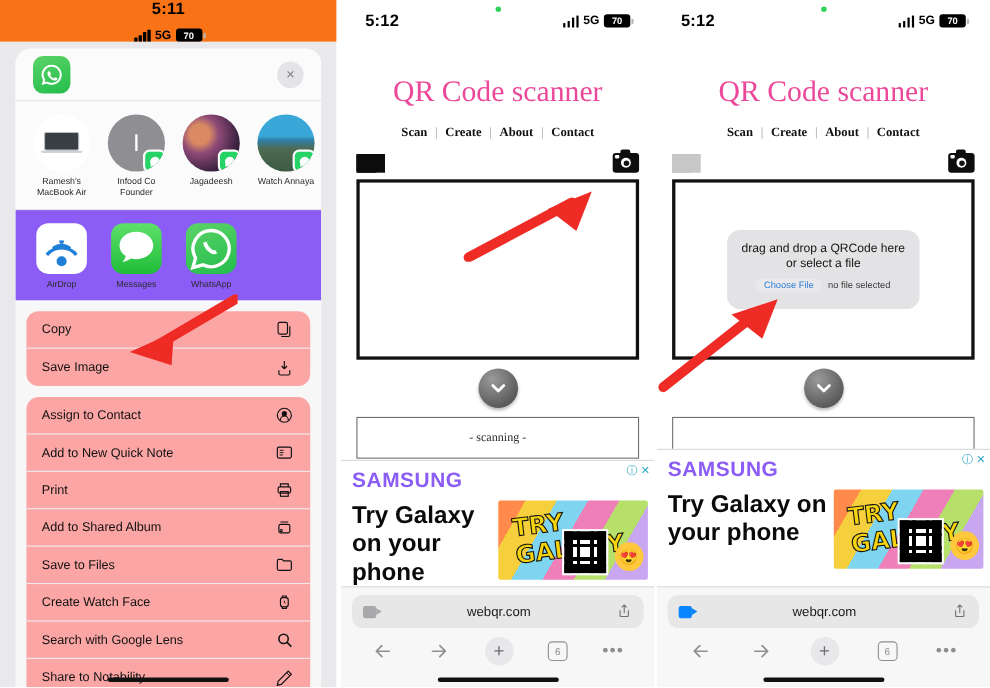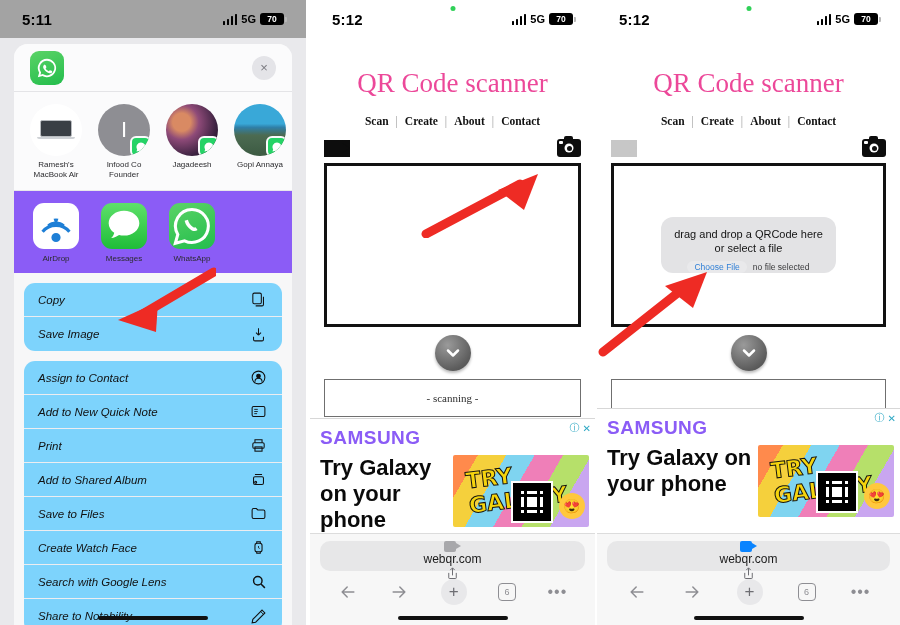--- a/index.html
+++ b/index.html
@@ -29,21 +29,21 @@
   .net { font-size: 11px; font-weight: bold; color: #000; }
   .batt { position: relative; width: 24px; height: 12px; border-radius: 3px; background: #000;
           display: flex; align-items: center; justify-content: center; }
   .batt span { color: #fff; font-size: 8.5px; font-weight: bold; }
   .batt::after { content: ""; position: absolute; right: -3px; top: 3.5px; width: 2px; height: 5px;
                  background: #b9b9b9; border-radius: 0 1px 1px 0; }
   .greendot { position: absolute; left: 50%; transform: translateX(-50%); top: 6px;
               width: 5px; height: 5px; border-radius: 50%; background: #30d158; }
 
   
-  #panel-left .statusbar { background: #a3a3a3; }
+  #panel-left .statusbar { background: #f97316; flex-direction: column; }
   .sheet-bg { position: absolute; inset: 38px 0 0 0; background: #e9e9ec; }
   .sheet { position: absolute; left: 14px; right: 14px; top: 44px; bottom: 0;
            background: #f7f7f8; border-radius: 14px 14px 0 0; overflow: hidden; }
   .sheet-head { height: 48px; background: #fbfbfc; display: flex; align-items: center;
                 justify-content: space-between; padding: 0 16px;
                 border-bottom: 1px solid #e4e4e7; }
   .wa-icon { width: 34px; height: 34px; border-radius: 9px;
              background: linear-gradient(160deg,#5bd367,#23bd4c); display: flex;
              align-items: center; justify-content: center; }
   .wa-icon svg { width: 22px; height: 22px; }
@@ -78,21 +78,21 @@
             display: flex; align-items: center; justify-content: center; overflow: hidden; }
   .ic-airdrop { background: #fff; }
   .ic-msg { background: linear-gradient(180deg,#5ee06a,#1fbd38); }
   .ic-wa  { background: linear-gradient(160deg,#5bd367,#23bd4c); }
   .ic-notes { background: #fff; padding: 0; flex-direction: column; }
   .notes-top { width: 100%; height: 12px; background: #f5bf24; }
   .notes-lines { width: 100%; flex: 1; background: #fff; padding-top: 3px; }
   .notes-lines div { height: 1px; background: #d9d9dc; margin: 4px 5px; }
   .aname { font-size: 8px; color: #2b2b2e; }
 
-  .group { background: #7dd3fc; border-radius: 11px; margin: 10px 10px 0; overflow: hidden; font-style: italic; }
+  .group { background: #fca5a5; border-radius: 11px; margin: 10px 10px 0; overflow: hidden; }
   .row { height: 34px; display: flex; align-items: center; justify-content: space-between;
          padding: 0 14px; border-bottom: 1px solid #ededf0; }
   .row:last-child { border-bottom: none; }
   .row-label { font-size: 11.5px; color: #111; }
   .row-ic { width: 19px; height: 19px; color: #111; display: flex; align-items: center;
             justify-content: center; }
   .row-ic svg { width: 17px; height: 17px; }
 
   .home-ind { position: absolute; bottom: 5px; left: 50%; transform: translateX(-50%);
               width: 110px; height: 4px; border-radius: 2px; background: #111; }
@@ -127,21 +127,21 @@
                      background: #fff; border-radius: 1px; }
   .dark { background: #0d0d0d; }
   .dark .body { background: #0d0d0d; }
   .dark .lens { border-left: 8px solid #0d0d0d; }
   .gray { background: #c7c7c7; }
   .gray .body { background: #c7c7c7; }
   .gray .lens { border-left: 8px solid #c7c7c7; }
 
   .scan-box { margin: 6px 14px 0; border: 3px solid #111; background: #fff; height: 164px;
               position: relative; display: flex; align-items: center; justify-content: center; }
-  .drop { background: #e3e3e5; border-radius: 12px; padding: 10px 12px 0; text-align: center;
+  .drop { background: #e3e3e5; border-radius: 12px; padding: 10px 12px 16px; text-align: center;
           width: 175px; }
   .drop-txt { font-size: 11px; color: #141414; line-height: 14px; }
   .file-row { margin-top: 6px; display: flex; align-items: center; justify-content: center; gap: 6px; }
   .choose { background: #e9e9eb; border-radius: 9px; padding: 1px 7px; font-size: 8.5px;
             color: #2f7fd6; }
   .nofile { font-size: 8.5px; color: #3a3a3c; }
 
   .chev { width: 36px; height: 36px; border-radius: 50%; margin: 8px auto 0;
           background: radial-gradient(circle at 35% 28%, #9a9a9a, #5d5d5d 70%, #4a4a4a);
           box-shadow: 0 2px 3px rgba(0,0,0,.28);
@@ -175,21 +175,21 @@
         linear-gradient(#000 0 22%, transparent 22% 30%, #000 30% 38%, transparent 38% 62%, #000 62% 70%, transparent 70% 78%, #000 78% 100%);
       background-size: 100% 100%, 100% 100%; background-blend-mode: multiply; }
   .ad-art .emo { position: absolute; right: 4px; bottom: 8px; width: 26px; height: 26px;
                  border-radius: 50%; background: #ffc83d; display: flex; align-items: center;
                  justify-content: center; font-size: 14px; }
 
   
   .chrome { position: absolute; left: 0; right: 0; bottom: 0; background: #f7f7f7;
             border-top: 1px solid #dcdcdc; }
   .urlbar { margin: 7px 10px 0; height: 30px; border-radius: 10px; background: #e7e7e8;
-            display: flex; align-items: center; justify-content: space-between; padding: 0 10px; flex-direction: column; }
+            display: flex; align-items: center; justify-content: space-between; padding: 0 10px; }
   .url-txt { font-size: 12px; color: #1a1a1a; flex: 1; text-align: center; }
   .url-vid { width: 17px; height: 11px; position: relative; }
   .url-vid .b { width: 12px; height: 11px; border-radius: 2px; }
   .url-vid .l { position: absolute; right: 0; top: 2px; width: 0; height: 0;
                 border-top: 3.5px solid transparent; border-bottom: 3.5px solid transparent; }
   .vid-gray .b { background: #a8a8ab; } .vid-gray .l { border-left: 5px solid #a8a8ab; }
   .vid-blue .b { background: #0a84ff; } .vid-blue .l { border-left: 5px solid #0a84ff; }
   .share-ic { width: 15px; height: 17px; color: #6e6e73; }
   .tabbar { height: 42px; display: flex; align-items: center; justify-content: space-around;
             padding: 0 12px; }
@@ -268,21 +268,21 @@
           <div class="cname">Jagadeesh</div>
         </div>
         <div class="contact">
           <div class="av av-photo2">
             <div class="badge">
               <svg viewBox="0 0 24 24" fill="#fff">
                   <path d="M12 3a9 9 0 00-7.7 13.6L3 21l4.5-1.2A9 9 0 1012 3z"></path>
                 </svg>
             </div>
           </div>
-          <div class="cname">Gopi Annaya</div>
+          <div class="cname">Watch Annaya</div>
         </div>
 
       </div>
 
       <div class="apps">
         <div class="app">
           <div class="app-ic ic-airdrop">
             <svg viewBox="0 0 24 24" fill="none" stroke="#1e7fd6" stroke-width="1.6">
               <path d="M5 15a9 9 0 0114 0M8 12a6 6 0 018 0M11 9a3 3 0 012 0"></path>
                 <circle cx="12" cy="18" r="1.6" fill="#1e7fd6"></circle>

